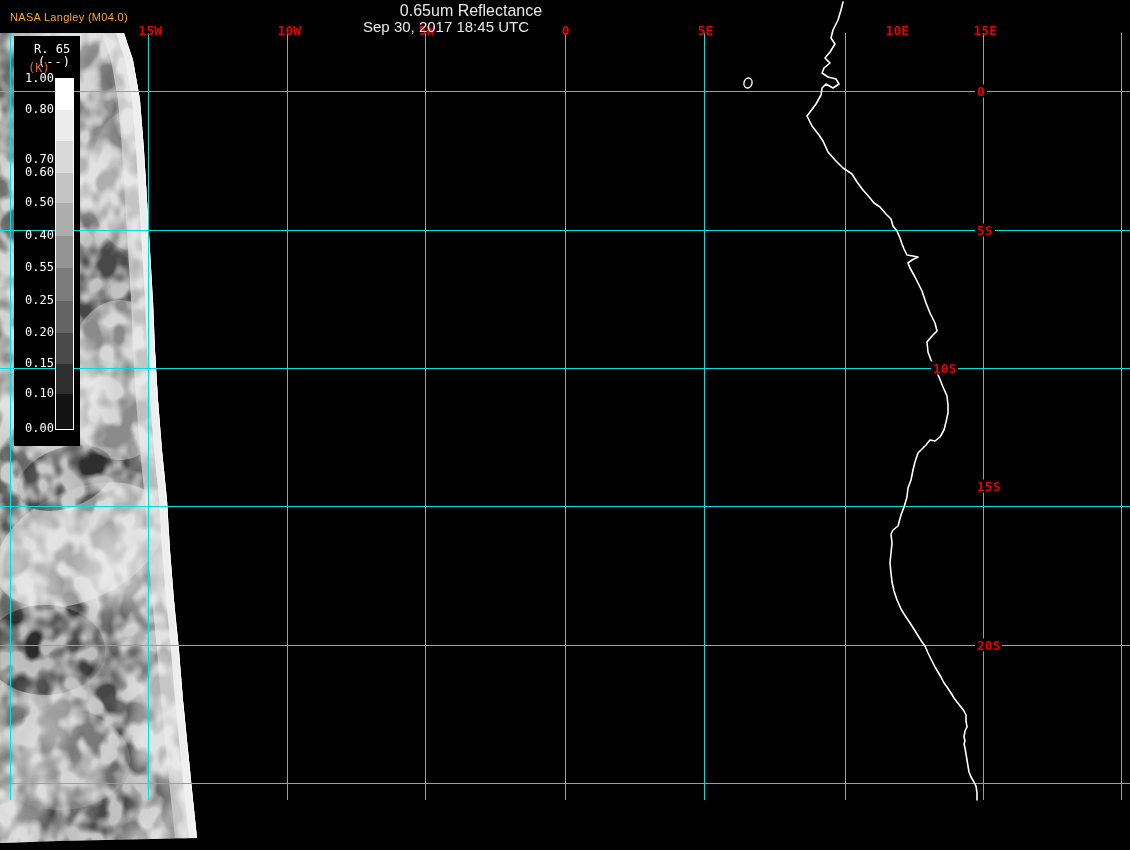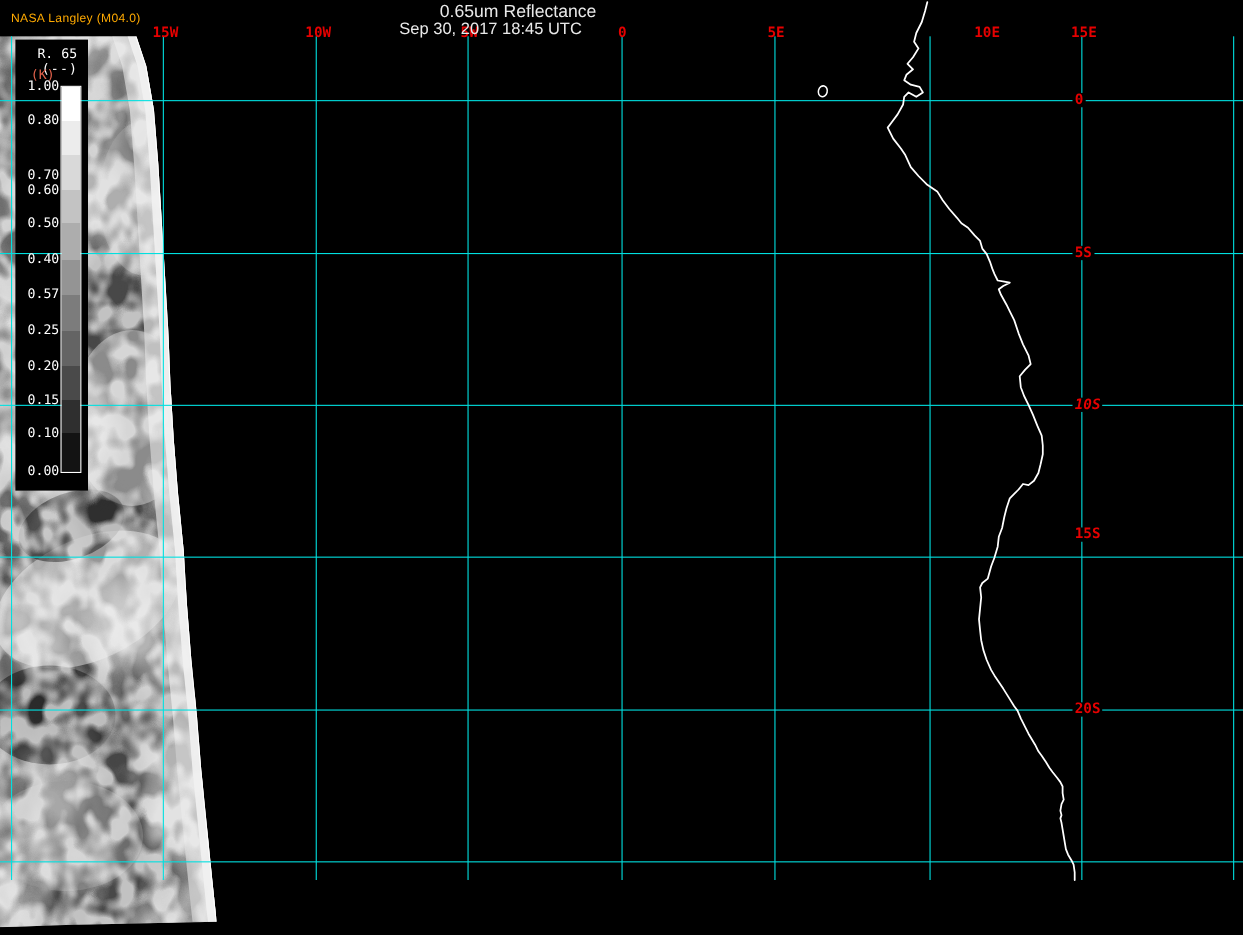--- a/index.html
+++ b/index.html
@@ -97,21 +97,21 @@
     <div class="cb-units">(--)</div>
     <div class="cb-units2">(K)</div>
     <div id="cbbar" style="background: linear-gradient(rgb(255, 255, 255) 0%, rgb(255, 255, 255) 8.86%, rgb(236, 236, 236) 8.86%, rgb(236, 236, 236) 17.71%, rgb(217, 217, 217) 17.71%, rgb(217, 217, 217) 26.86%, rgb(195, 195, 195) 26.86%, rgb(195, 195, 195) 35.43%, rgb(173, 173, 173) 35.43%, rgb(173, 173, 173) 44.86%, rgb(148, 148, 148) 44.86%, rgb(148, 148, 148) 54%, rgb(124, 124, 124) 54%, rgb(124, 124, 124) 63.43%, rgb(100, 100, 100) 63.43%, rgb(100, 100, 100) 72.57%, rgb(74, 74, 74) 72.57%, rgb(74, 74, 74) 81.43%, rgb(47, 47, 47) 81.43%, rgb(47, 47, 47) 90%, rgb(19, 19, 19) 90%, rgb(19, 19, 19) 100%);"></div>
     <div id="cbticks">
         <div class="cbtick" style="top: 36px;">1.00</div>
         <div class="cbtick" style="top: 67px;">0.80</div>
         <div class="cbtick" style="top: 98px; margin-top: 19px;">0.70</div>
         <div class="cbtick" style="top: 130px;">0.60</div>
         <div class="cbtick" style="top: 160px;">0.50</div>
         <div class="cbtick" style="top: 193px;">0.40</div>
-        <div class="cbtick" style="top: 225px;">0.57</div>
+        <div class="cbtick" style="top: 225px;">0.55</div>
         <div class="cbtick" style="top: 258px;">0.25</div>
         <div class="cbtick" style="top: 290px;">0.20</div>
         <div class="cbtick" style="top: 321px;">0.15</div>
         <div class="cbtick" style="top: 351px;">0.10</div>
         <div class="cbtick" style="top: 386px;">0.00</div>
       </div>
   </div>
 
   <svg id="coast" width="1130" height="850" viewBox="0 0 1130 850">
     <polyline id="coastpath" points="843,2 841,10 838,20 833,30 831,38 835,44 830,52 825,58 830,63 824,68 822,73 828,77 836,79 839,84 833,88 826,84 822,88 821,95 816,104 810,112 807,116 812,126 819,135 823,141 828,152 835,160 843,168 852,174 857,182 863,190 870,198 874,203 880,207 886,214 891,219 893,226 897,231 900,238 902,244 904,249 907,255 913,256 918,257 912,260 908,263 910,268 915,277 918,283 922,291 926,303 930,313 935,323 937,331 932,336 927,342 928,352 931,360 935,368 939,377 943,387 947,396 948,405 948,413 946,422 944,430 940,437 935,441 930,440 926,445 922,449 918,453 915,462 913,470 911,480 908,488 907,497 904,507 901,515 898,526 893,530 891,534 892,543 891,553 890,563 891,573 892,582 894,591 897,600 901,609 904,614 908,620 912,626 917,634 922,642 925,646 928,653 932,661 935,667 938,672 941,677 944,683 947,687 951,693 954,698 957,702 961,707 964,711 966,715 966,721 967,727 965,731 964,737 965,741 964,744 965,748 966,754 967,760 968,766 969,772 971,777 974,782 976,786 977,793 977,800" fill="none" stroke="#ffffff" stroke-width="1.6" stroke-linejoin="round" stroke-linecap="round"></polyline>
@@ -123,21 +123,21 @@
       <div class="geolabel lon" style="left: 287px;">10W</div>
       <div class="geolabel lon" style="left: 425px;">5W</div>
       <div class="geolabel lon" style="left: 565px;">0</div>
       <div class="geolabel lon" style="left: 704px;">5E</div>
       <div class="geolabel lon" style="left: 895px;">10E</div>
       <div class="geolabel lon" style="left: 983px;">15E</div>
     </div>
   <div id="latlabels">
       <div class="geolabel lat" style="left: 975px; top: 91px;">0</div>
       <div class="geolabel lat" style="left: 975px; top: 230px;">5S</div>
-      <div class="geolabel lat" style="left: 975px; top: 368px; font-style: italic;">10S</div>
+      <div class="geolabel lat" style="left: 931px; top: 368px;">10S</div>
       <div class="geolabel lat" style="left: 975px; top: 486px; text-align: center;">15S</div>
       <div class="geolabel lat" style="left: 975px; top: 645px;">20S</div>
     </div>
 
   <div id="credit">NASA Langley (M04.0)</div>
   <div id="title">0.65um Reflectance</div>
   <div id="subtitle">Sep 30, 2017 18:45 UTC</div>
 
 </div>
 

